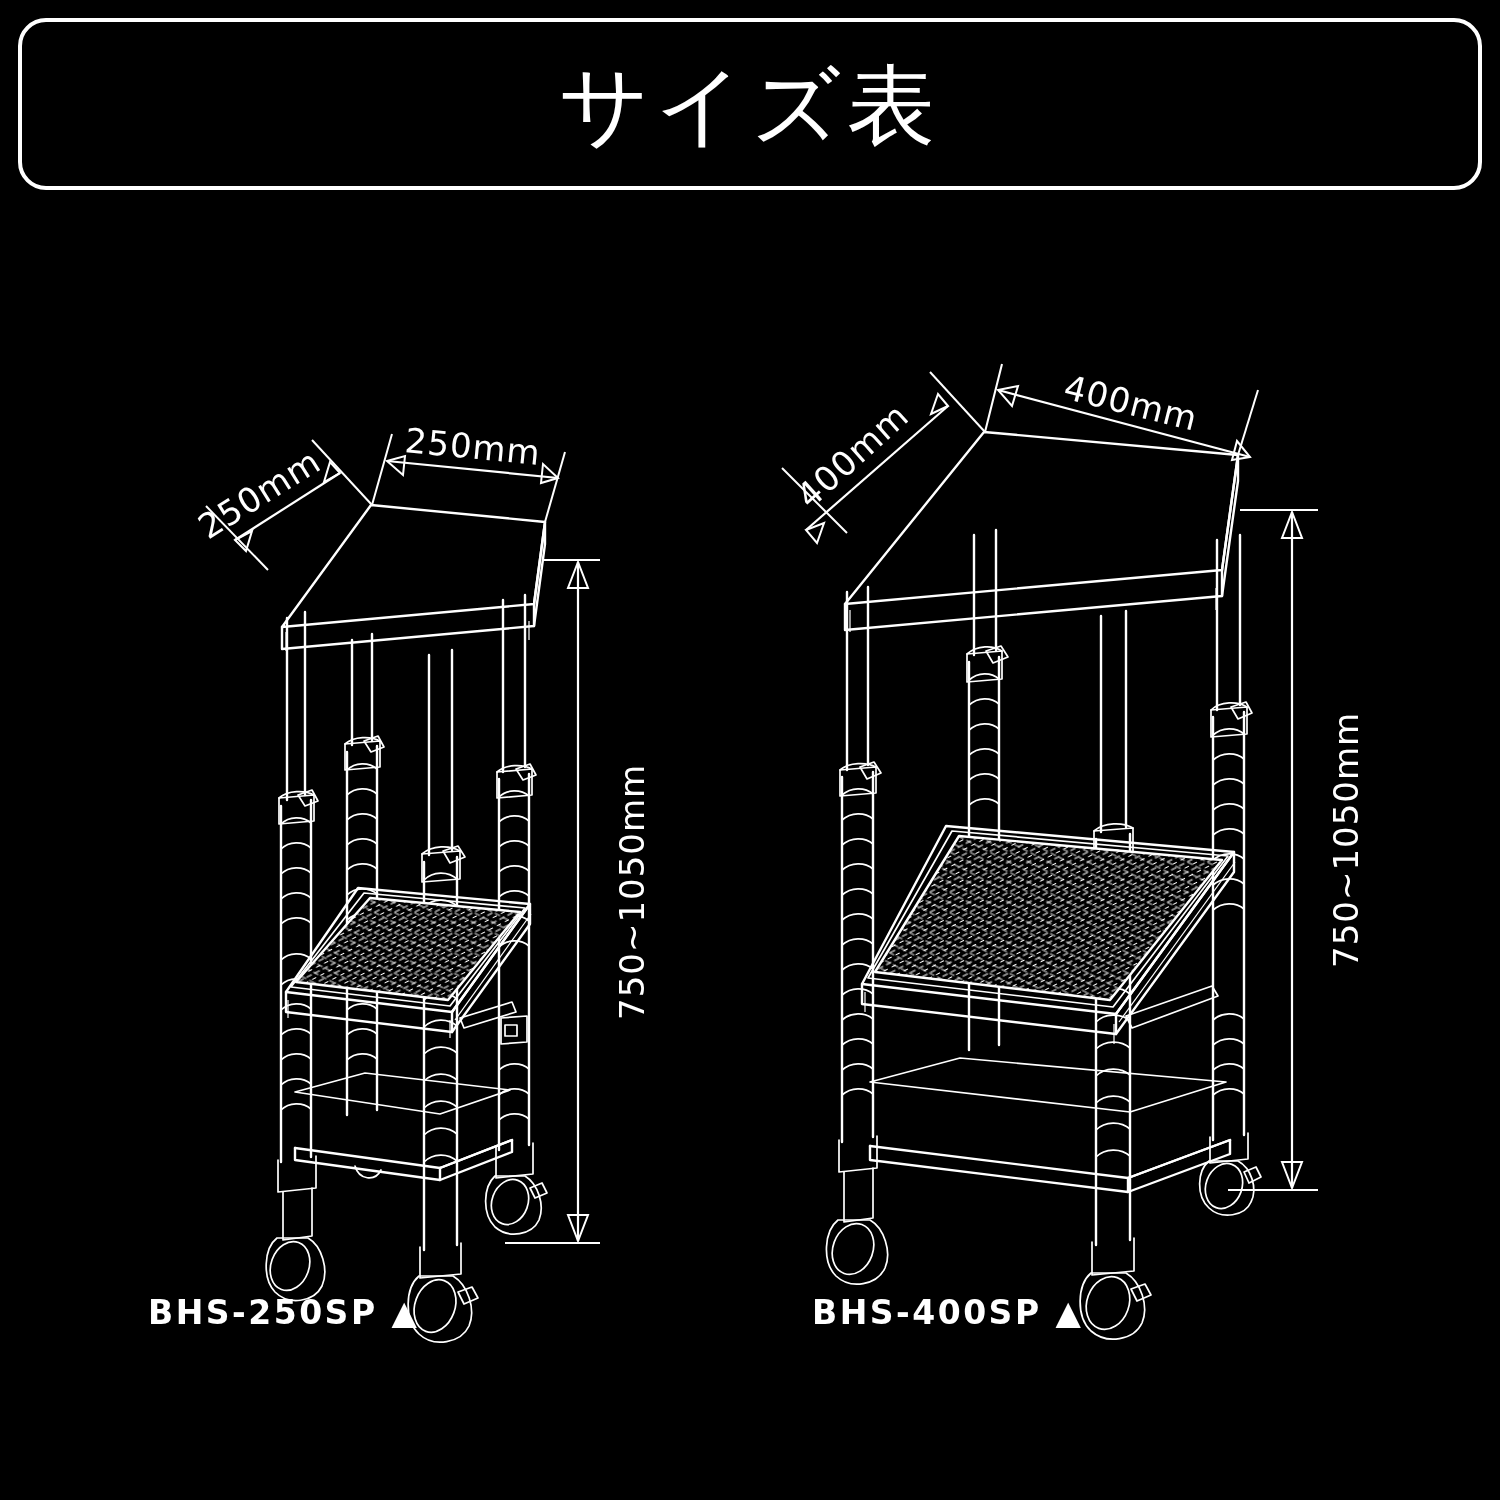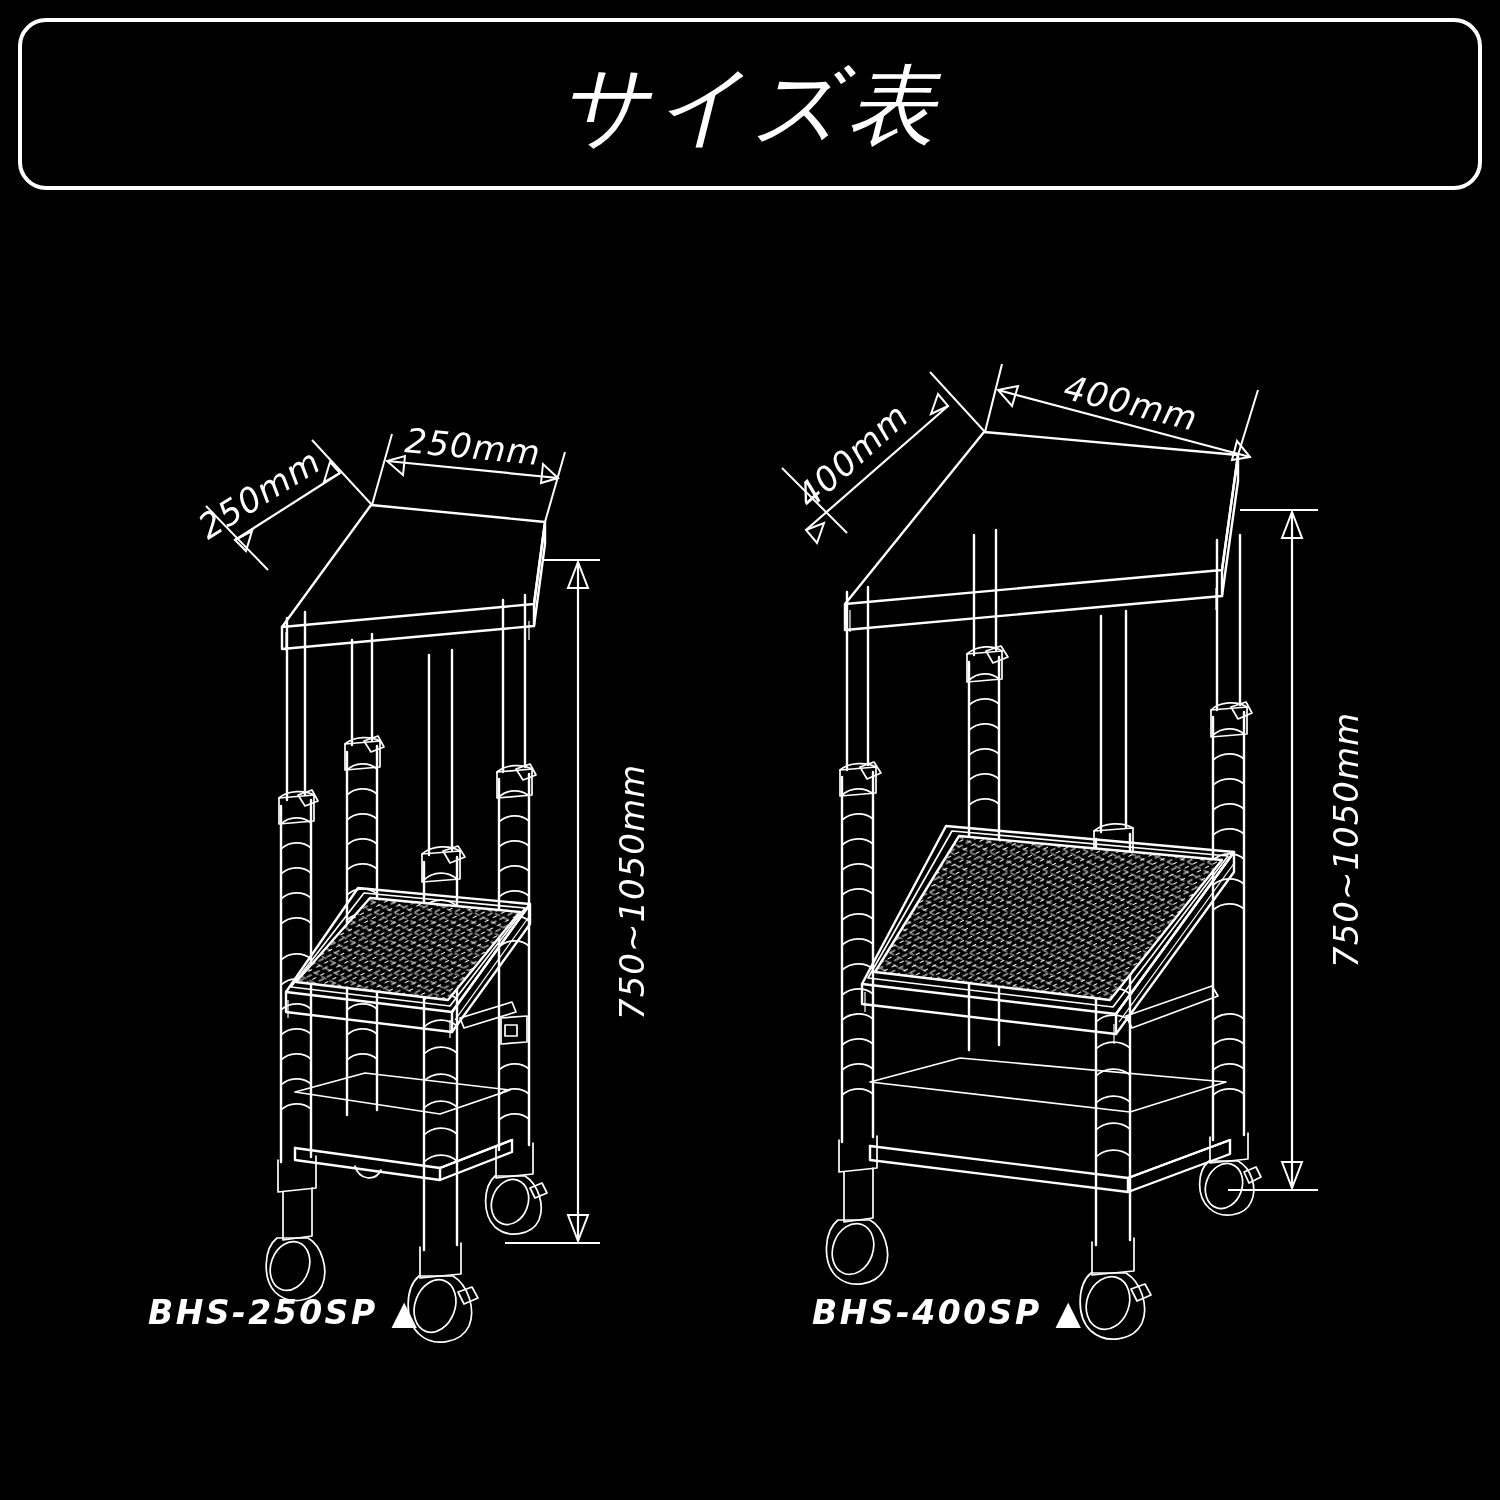--- a/index.html
+++ b/index.html
@@ -1,18 +1,18 @@
 <!DOCTYPE html>
 <html><head>
 <meta charset="utf-8">
 <style>
   html,body{margin:0;padding:0;background:#000;}
   body{width:1500px;height:1500px;overflow:hidden;
        font-family:"Liberation Sans","DejaVu Sans",sans-serif;}
-  #stage{position:relative;width:1272px;height:1500px;background:#000000;font-style:italic;}
+  #stage{position:relative;width:1272px;height:1500px;background:#000000;}
   #stage svg{position:absolute;top:0;left:0;}
   .hdr-box{fill:none;stroke:#ffffff;stroke-width:4;}
   .hdr-text{fill:#ffffff;font-size:88px;letter-spacing:6px;
             font-family:"DejaVu Sans","Liberation Sans",sans-serif;}
   .ln{fill:none;stroke:#ffffff;stroke-width:2.4;stroke-linejoin:round;stroke-linecap:round;}
   .ln-thin{fill:none;stroke:#ffffff;stroke-width:1.7;stroke-linejoin:round;stroke-linecap:round;}
   .ln-hair{fill:none;stroke:#ffffff;stroke-width:1.2;}
   .dim{fill:none;stroke:#ffffff;stroke-width:2.2;}
   .dim-ext{fill:none;stroke:#ffffff;stroke-width:2.0;}
   .arrowhead{fill:none;stroke:#ffffff;stroke-width:2.0;stroke-linejoin:miter;}

